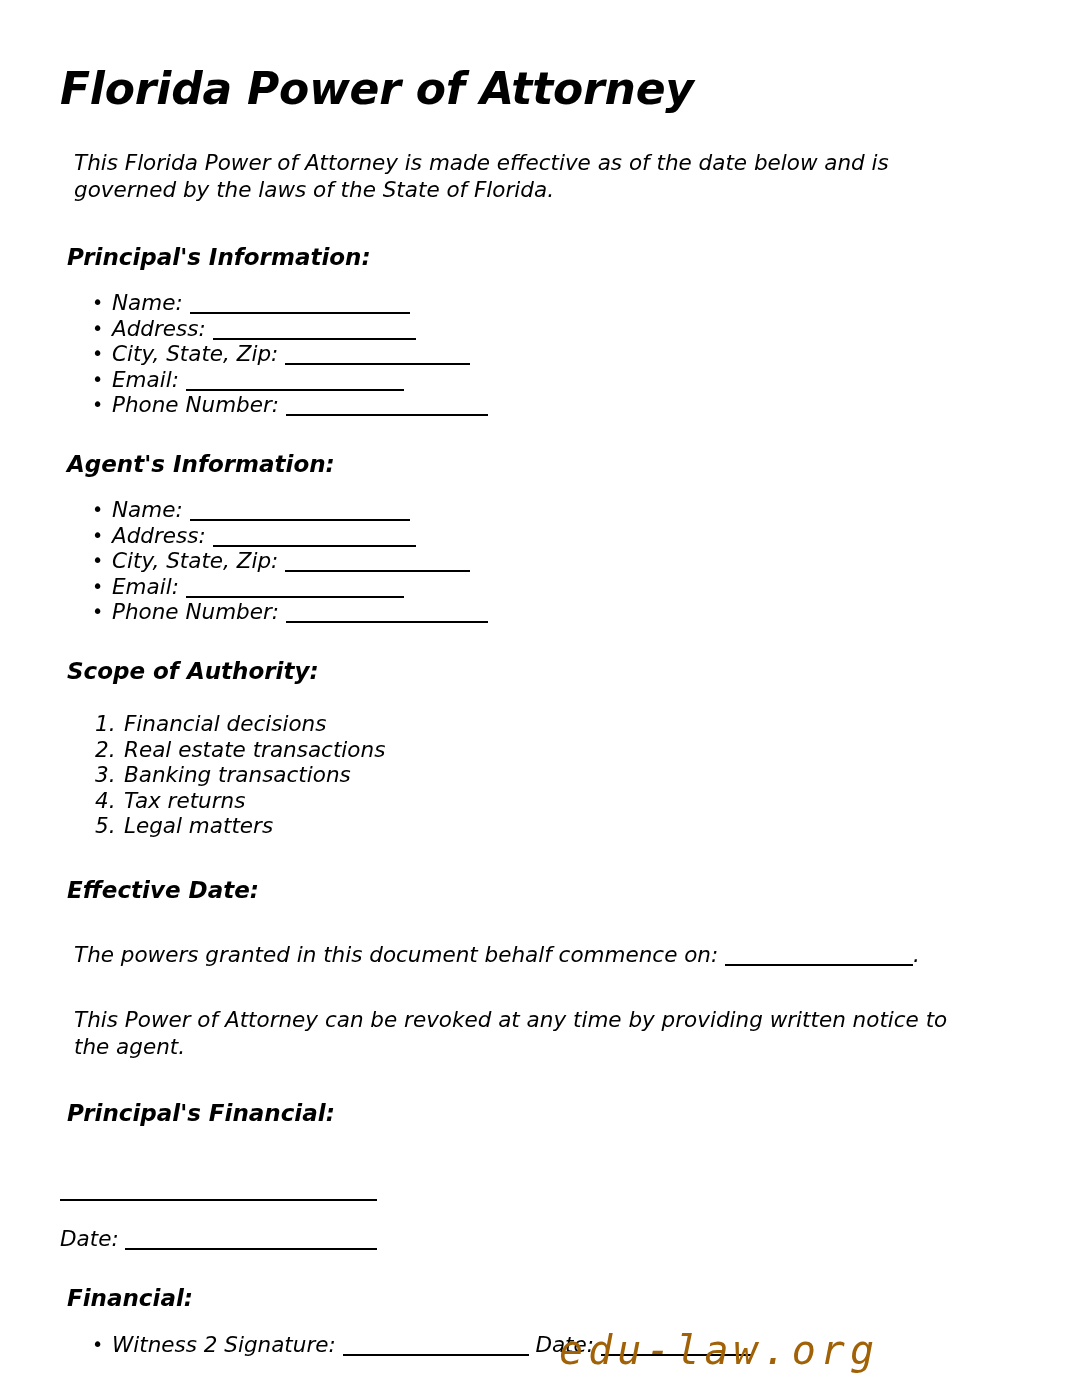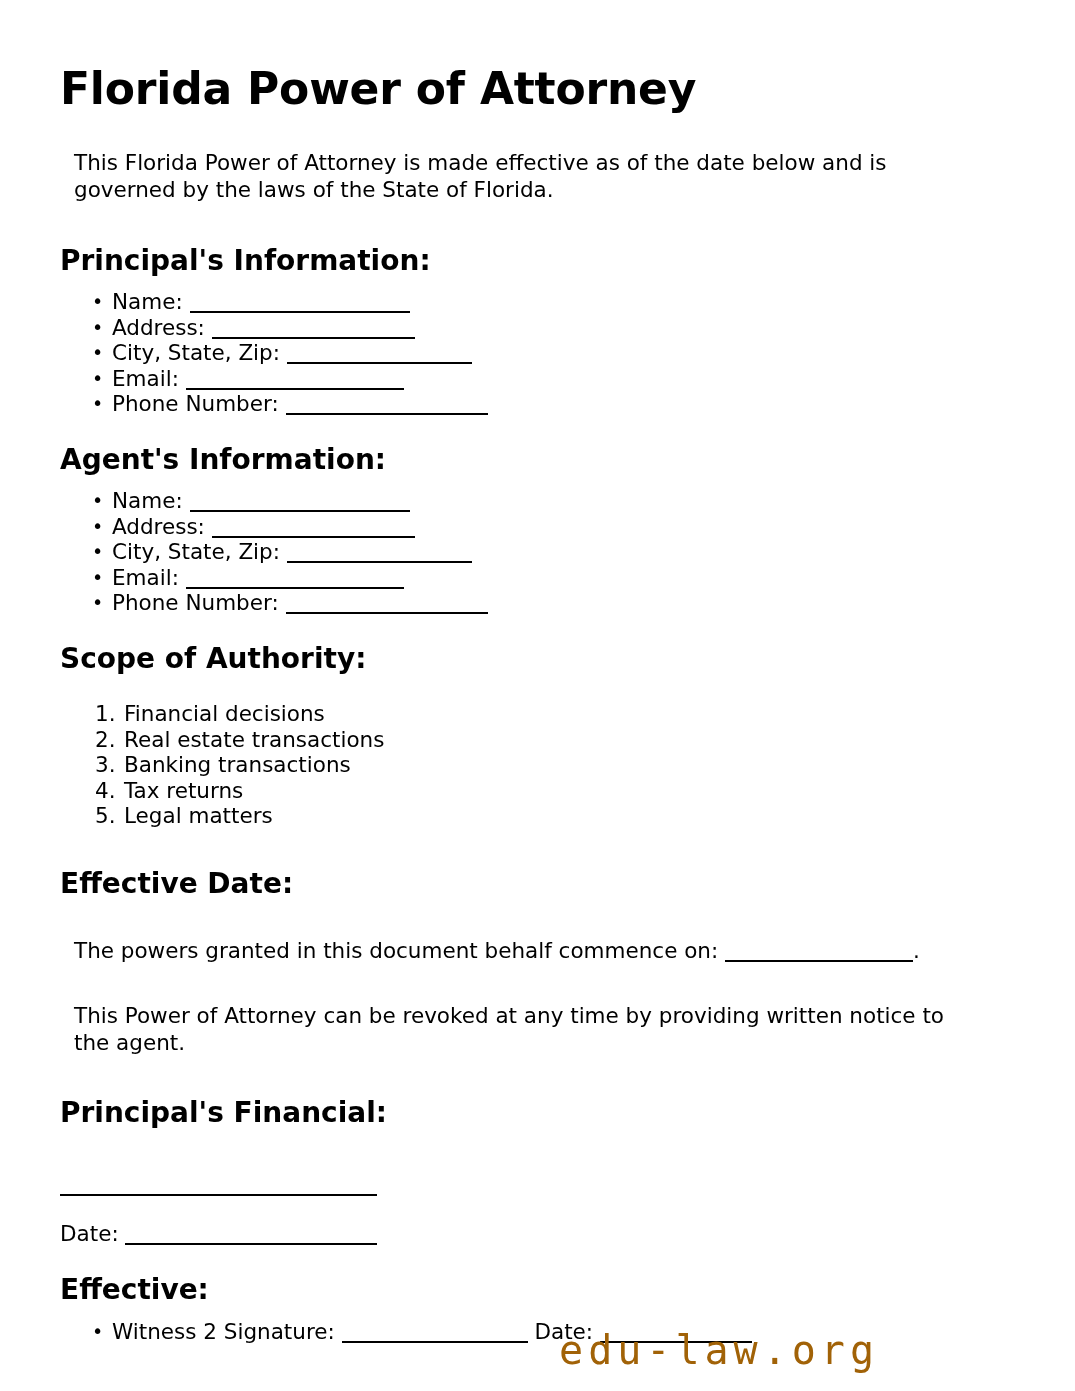--- a/index.html
+++ b/index.html
@@ -16,20 +16,21 @@
     font-family: "DejaVu Sans", "Liberation Sans", sans-serif;
     color: #000000;
     -webkit-font-smoothing: antialiased;
   }
   .page {
     position: relative;
     width: 901px;
     height: 1391px;
     box-sizing: border-box;
     padding: 0;
+    font-style: italic;
   }
   .content {
     position: absolute;
     left: 60px;
     top: 0;
     width: 932px;
   }
 
   
   .doc-title {
@@ -45,23 +46,23 @@
   .para {
     font-size: 21.5px;
     line-height: 1.24;
     margin: 14px;
     padding-top: 24px;
     max-width: 932px;
   }
 
   
   .section-heading {
-    font-size: 28px;
+    font-size: 23px;
     font-weight: bold;
-    margin: 0;
+    margin: 7px;
     padding-top: 26px;
     line-height: 1.2;
   }
 
   
   ul.field-list {
     list-style: none;
     margin: 0;
     padding: 12px 0 0 0;
   }
@@ -188,21 +189,21 @@
 
     <h2 class="section-heading">Effective Date:</h2>
     <p class="para"><span>The powers granted in this document behalf commence on:</span> <span class="blank w-commence"></span><span>.</span></p>
 
     <p class="para">This Power of Attorney can be revoked at any time by providing written notice to the agent.</p>
 
     <h2 class="section-heading">Principal's Financial:</h2>
     <div class="sig-line-row"><span class="blank w-signature"></span></div>
     <div class="date-row"><span>Date:</span> <span class="blank w-date"></span></div>
 
-    <h2 class="section-heading">Effective:</h2>
+    <h2 class="section-heading">Financial:</h2>
     <ul class="field-list witness-gap">
       <li><span>Witness 2 Signature:</span> <span class="blank w-witsig"></span> <span>Date:</span> <span class="blank w-witdate"></span></li>
     </ul>
 
   </div>
 
   <div class="watermark">edu-law.org</div>
 </div>
 
 </body></html>

